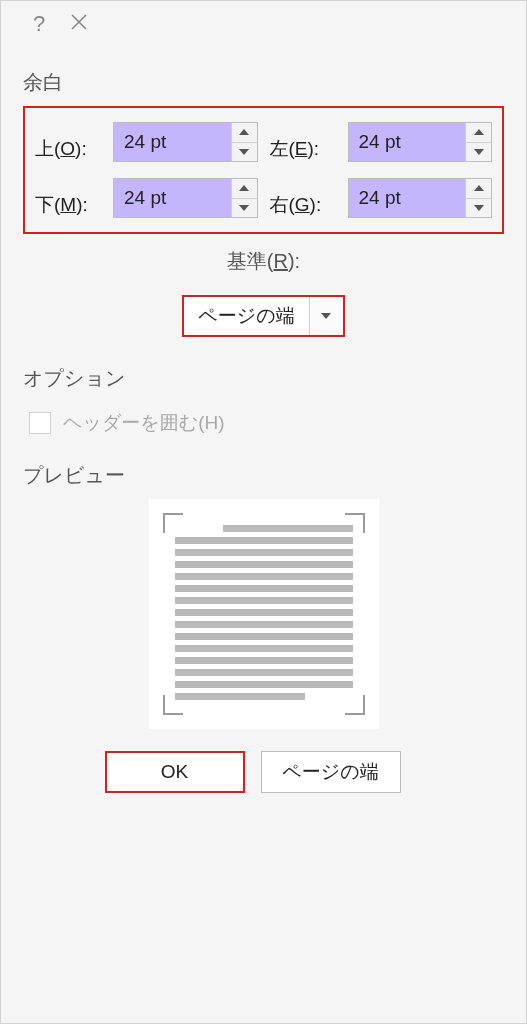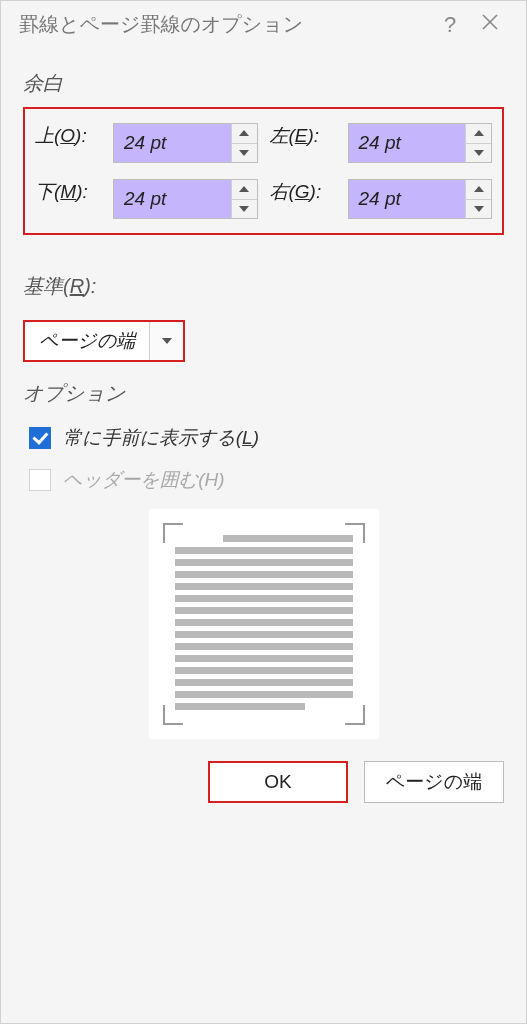--- a/index.html
+++ b/index.html
@@ -22,40 +22,40 @@
     padding: 10px 16px 10px 18px;
     color: #777;
     font-size: 20px;
   }
   .titlebar .title { flex: 1; }
   .titlebar .help { width: 40px; text-align: center; font-size: 22px; color: #888; }
   .titlebar .close { width: 40px; text-align: center; }
   .titlebar .close svg { width: 18px; height: 18px; stroke: #888; stroke-width: 1.6; }
 
   
-  .content { padding: 8px 22px 0 22px; font-style: italic; }
+  .content { padding: 8px 22px 0 22px; }
 
   .section-label {
     color: #555;
     font-size: 20px;
     margin: 14px 0 10px 0;
   }
 
   
   .margin-group {
     border: 2px solid #d61f1f;
     padding: 14px 10px;
     display: grid;
     grid-template-columns: 1fr 1fr;
     row-gap: 16px;
     column-gap: 12px;
   }
   .margin-field {
     display: flex;
-    align-items: flex-start;
+    align-items: flex-end;
   }
   .margin-field .lbl {
     width: 78px;
     color: #222;
     font-size: 19px;
     white-space: nowrap;
   }
   .margin-field .lbl .ul { text-decoration: underline; }
   .spinbox {
     flex: 1;
@@ -96,21 +96,21 @@
     border-bottom: 6px solid #555;
   }
   .tri-down {
     width: 0; height: 0;
     border-left: 5px solid transparent;
     border-right: 5px solid transparent;
     border-top: 6px solid #555;
   }
 
   
-  .measure-wrap { margin-top: 38px; }
+  .measure-wrap { margin-top: 14px; text-align: center; }
   .measure-label .ul { text-decoration: underline; }
   .dropdown {
     margin-top: 10px;
     display: inline-flex;
     align-items: stretch;
     height: 42px;
     border: 2px solid #d61f1f;
     background: #fff;
   }
   .dropdown .ddval {
@@ -196,21 +196,21 @@
   .preview .line {
     height: 7px;
     background: #b9b9b9;
   }
   .preview .line.short-right { margin-left: 48px; }
   .preview .line.short-left  { margin-right: 48px; }
 
   
   .footer {
     display: flex;
-    justify-content: flex-end;
+    justify-content: center;
     gap: 16px;
     padding: 22px 22px 18px 0;
   }
   .btn {
     height: 42px;
     min-width: 140px;
     background: #fff;
     border: 1px solid #bcbcbc;
     display: flex;
     align-items: center;
@@ -218,21 +218,20 @@
     font-size: 19px;
     color: #222;
     cursor: pointer;
   }
   .btn.ok { border: 2px solid #d61f1f; }
 </style>
 </head>
 <body>
 
 <div class="titlebar">
-  <span class="title">罫線とページ罫線のオプション</span>
   <span class="help">?</span>
   <span class="close">
     <svg viewBox="0 0 18 18">
       <line x1="2" y1="2" x2="16" y2="16"></line>
         <line x1="16" y1="2" x2="2" y2="16"></line>
     </svg>
   </span>
 </div>
 
 <div class="content">
@@ -316,40 +315,35 @@
       <span>基準(</span><span class="ul">R</span><span>):</span>
     </div>
     <div class="dropdown">
       <span class="ddval">ページの端</span>
       <span class="ddbtn">
         <span class="tri-down"></span>
       </span>
     </div>
   </div>
 
-  <div class="section-label" style="margin-top:18px">オプション</div>
+  <div class="section-label" style="margin-top:28px">オプション</div>
 
   <div class="options">
 
 
-    <div class="opt">
-      <span class="cbox checked"></span>
-      <span>
-        <span>常に手前に表示する(</span><span class="ul">L</span><span>)</span>
-      </span>
-    </div>
 
     <div class="opt disabled">
       <span class="cbox"></span>
       <span>ヘッダーを囲む(H)</span>
     </div>
 
 
   </div>
 
+  <div class="section-label" style="margin-top:18px">プレビュー</div>
 
   <div class="preview-wrap">
     <div class="preview">
       <span class="corner tl"></span>
       <span class="corner tr"></span>
       <span class="corner bl"></span>
       <span class="corner br"></span>
       <div class="lines">
         <div class="line short-right"></div>
         <div class="line"></div>

